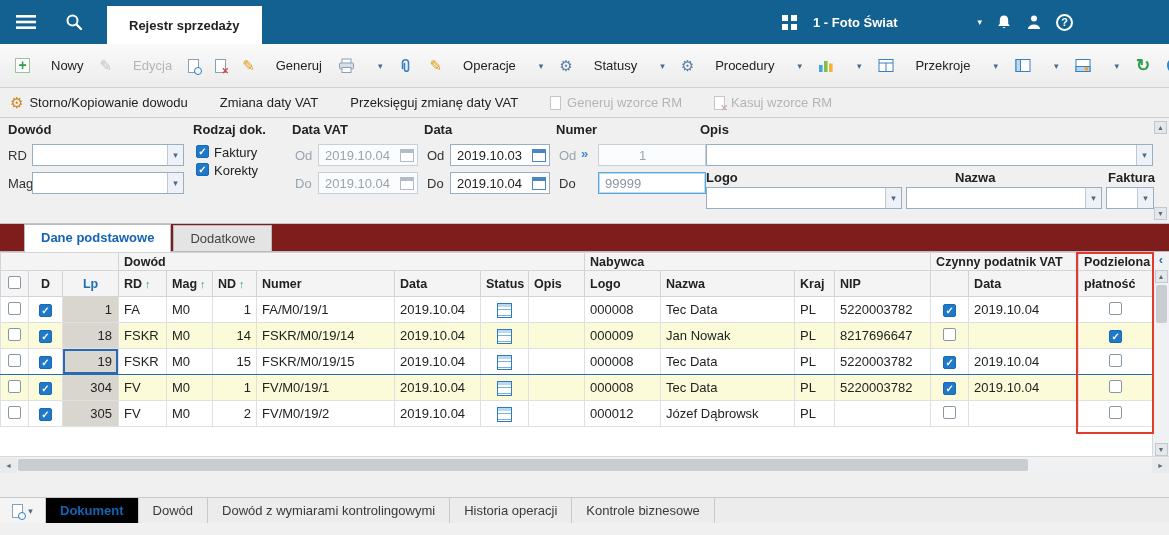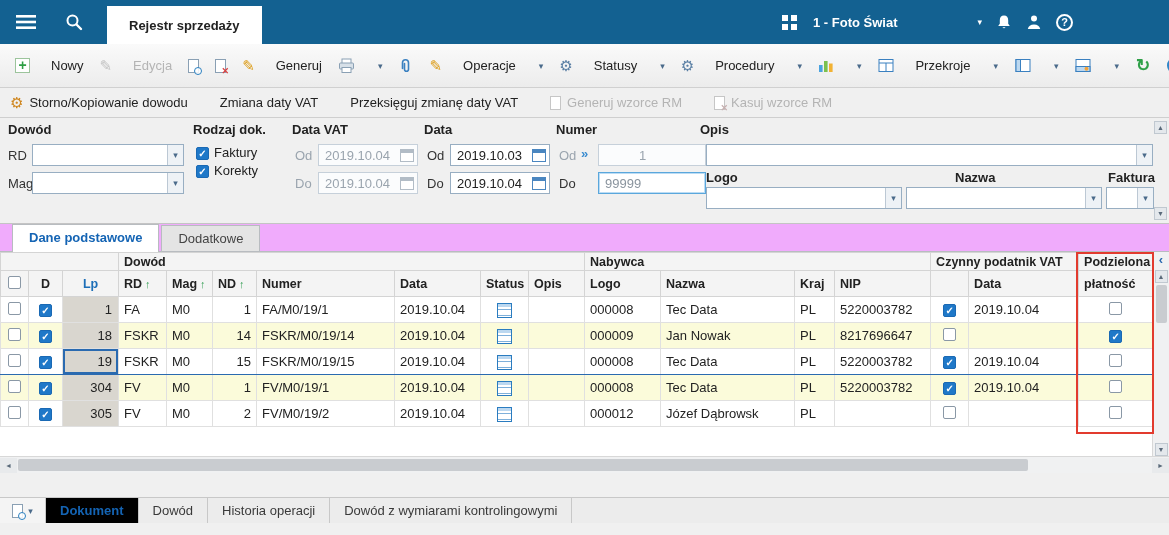--- a/index.html
+++ b/index.html
@@ -52,30 +52,30 @@
   .dd::after{content:"▾";font-size:9px;color:#4a6a8a}
   .dfield{position:absolute;height:22px;background:#fff;border:1px solid #98aec2;display:flex;align-items:center;justify-content:space-between;padding:0 3px 0 6px;cursor:text}
   .dfield.dis{background:#fbfcfd;border-color:#c6d0da;color:#9aa4ae}
   .cal{width:14px;height:13px;border:1px solid #4a86c0;background:linear-gradient(#4a86c0 0 3px,#fff 3px);flex:0 0 auto}
   .dfield.dis .cal{border-color:#b2bcc6;background:linear-gradient(#b2bcc6 0 3px,#fff 3px)}
   .tfield{position:absolute;height:22px;background:#fff;border:1px solid #98aec2;display:flex;align-items:center;padding:0 6px;cursor:text}
   .tfield.dis{background:#fbfcfd;border-color:#c6d0da;color:#9aa4ae}
   .tfield.focus{border-color:#5aa7dc;box-shadow:inset 0 0 0 1px #bcdcf4;color:#8a949e}
   .i-geq{position:absolute;color:#3a8cd0;font-weight:bold;font-size:13px}
   .i-geq::after{content:"»"}
-  .fcb{position:absolute;display:flex;align-items:flex-end;gap:5px;cursor:pointer}
+  .fcb{position:absolute;display:flex;align-items:flex-start;gap:5px;cursor:pointer}
   .cb{width:13px;height:13px;border:1px solid #8a98a6;background:#fff;display:inline-flex;align-items:center;justify-content:center;border-radius:2px;flex:0 0 auto;cursor:pointer}
   .cb.on{background:#1f78c8;border-color:#1a69b4}
   .cb.on::after{content:"✓";color:#fff;font-size:10px;font-weight:bold;line-height:1}
   .fscroll{position:absolute;right:2px;top:3px;bottom:3px;width:13px;display:flex;flex-direction:column;justify-content:space-between;align-items:center}
   .sbtn{width:13px;height:13px;background:#e4e8ec;border:1px solid #c0c8d0;font-size:7px;color:#5a6a7a;display:flex;align-items:center;justify-content:center;cursor:pointer}
   .i-up::after{content:"▲"}.i-dn::after{content:"▼"}.i-lf::after{content:"◄"}.i-rt::after{content:"►"}
 
   
-  .vtabs{height:28px;background:#f0abfc;display:flex;align-items:center;padding-left:12px;border-bottom:1px solid #b8bcc0}
+  .vtabs{height:28px;background:#7f1d1d;display:flex;align-items:center;padding-left:24px;border-bottom:1px solid #b8bcc0}
   .vtab{height:26px;line-height:25px;padding:0 16px;border:1px solid #b8bcc0;border-bottom:none;background:#e4e4e4;color:#444;margin-right:2px;cursor:pointer}
   .vtab.active{background:#fff;color:#1464b4;font-weight:bold;height:28px;margin-bottom:-1px}
 
   
   .grid-wrap{position:relative;height:204px;background:#fff;overflow:hidden}
   table{border-collapse:collapse;table-layout:fixed;width:1152px}
   th,td{border:1px solid #e0e0e0;white-space:nowrap;overflow:hidden;padding:0 5px}
   thead th{background:#f4f4f4;border-color:#d4d4d4;font-weight:bold;text-align:center;font-size:12.5px}
   tr.grp th{height:18px}
   tr.hdr th{height:26px}
@@ -521,19 +521,20 @@
   <div class="gap24"></div>
 
   <div class="btabs">
     <div class="btab-tool">
       <span class="i-doc search"></span>
       <span class="chev"></span>
     </div>
     <div style="display:flex" id="btabs">
         <div class="btab active">Dokument</div>
         <div class="btab">Dowód</div>
+        <div class="btab">Dowód z wymiarami kontrolingowymi</div>
         <div class="btab">Historia operacji</div>
-        <div class="btab">Dowód z wymiarami kontrolingowymi</div>
+        <div class="btab">Kontrole biznesowe</div>
       </div>
   </div>
 
   <div class="bottom-fill"></div>
 </div>
 
 </body></html>

